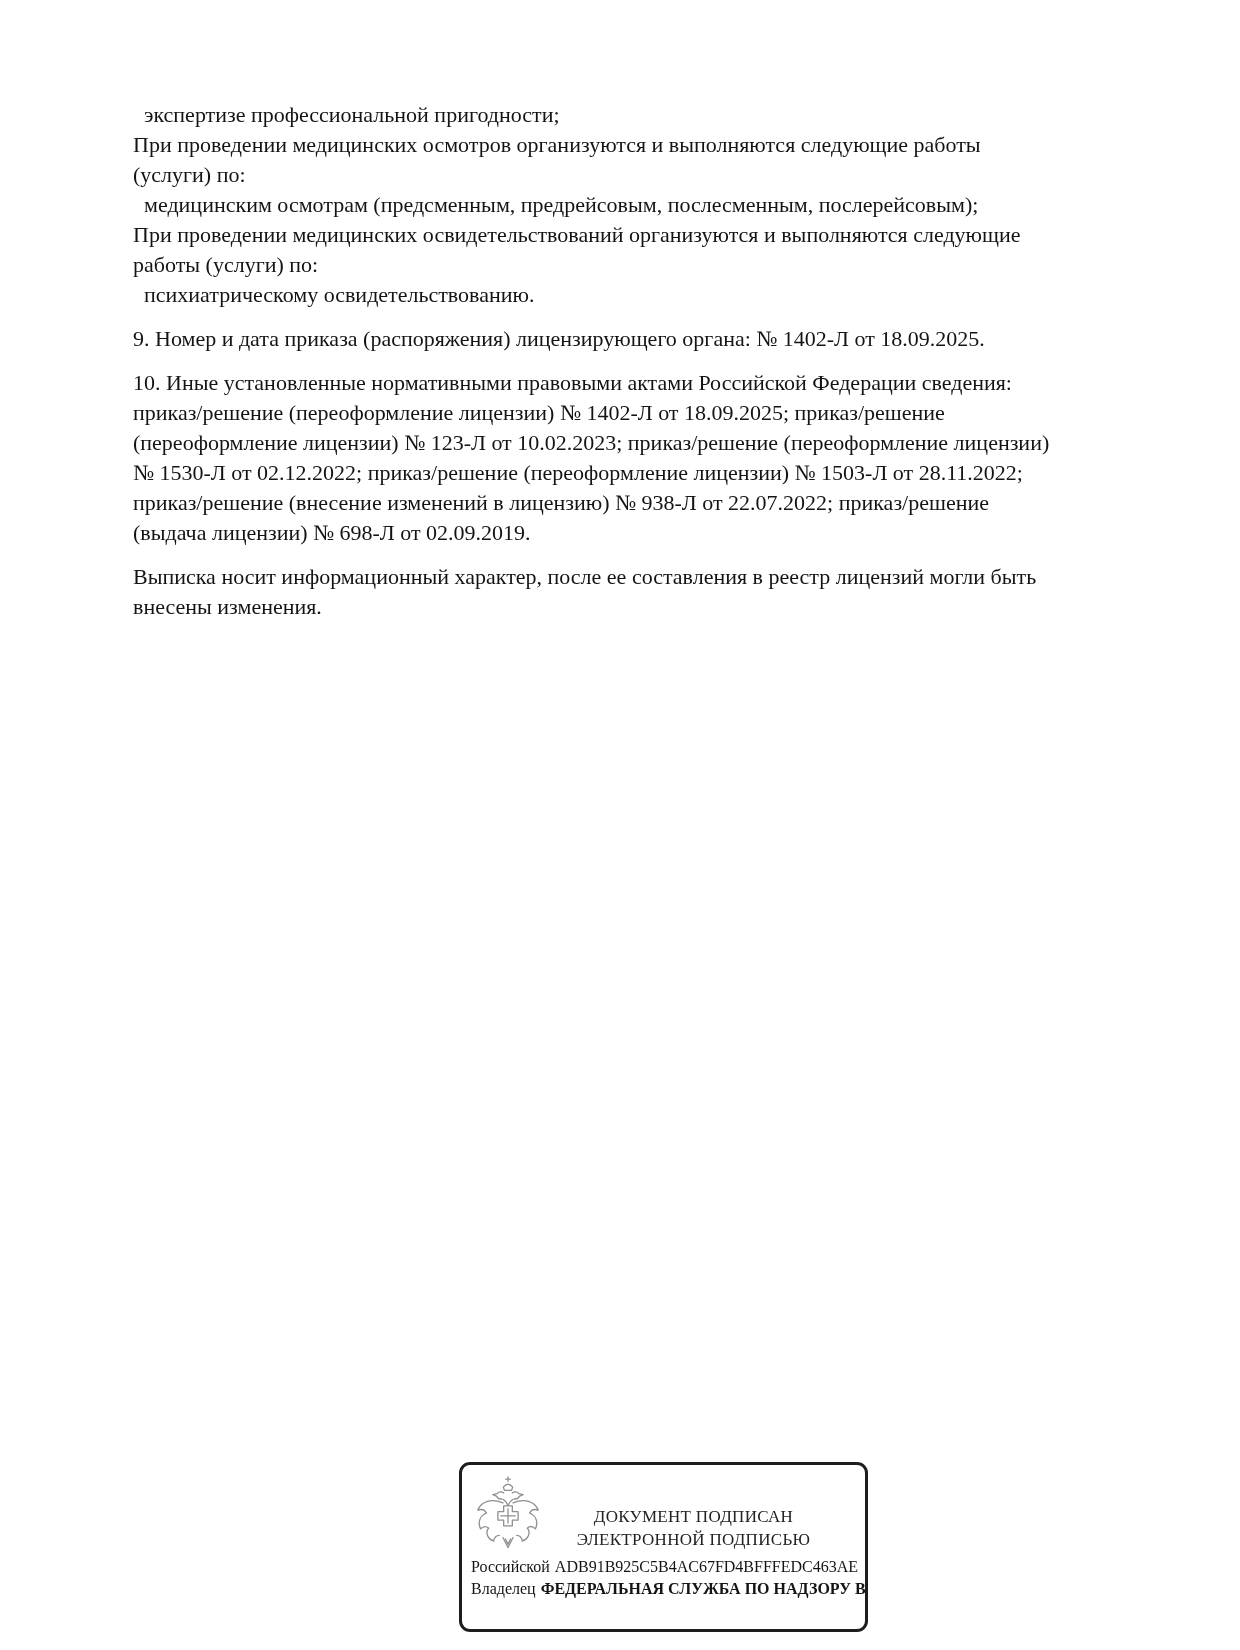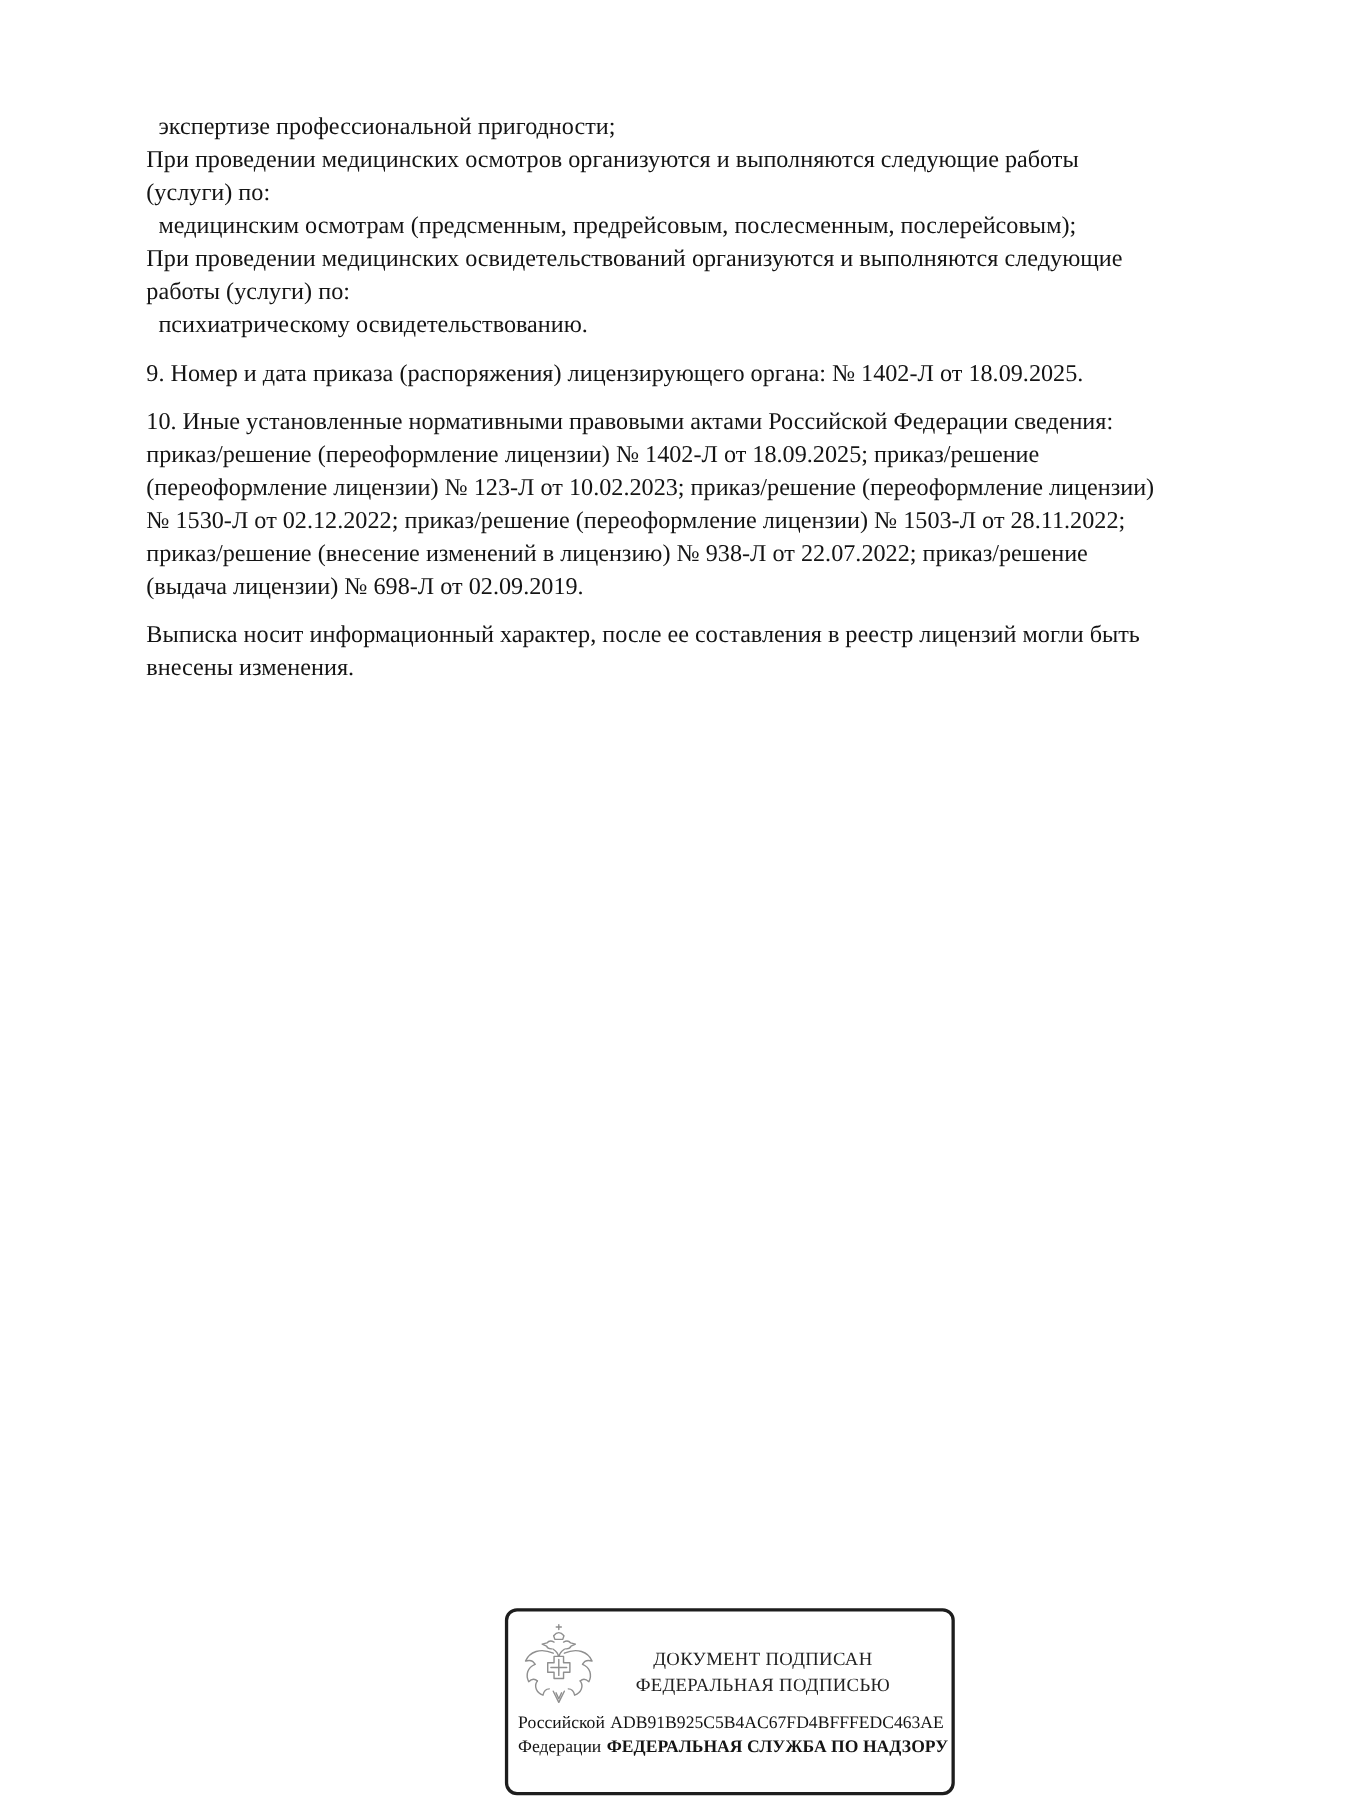--- a/index.html
+++ b/index.html
@@ -45,21 +45,21 @@
     width: 409px;
     height: 170px;
     box-sizing: border-box;
     border: 3px solid #1d1d1d;
     border-radius: 11px;
     background: #ffffff;
     overflow: hidden;
   }
   .stamp-top {
     display: flex;
-    align-items: center;
+    align-items: flex-end;
     padding: 10px 22px 0 10px;
   }
   .eagle {
     display: block;
     width: 72px;
     flex: 0 0 72px;
   }
   .eagle svg {
     display: block;
     width: 72px;
@@ -122,26 +122,26 @@
           <path d="M77 73 C82 80 78 88 70 91 C69 86 66 83 62 83"></path>
 
           <path d="M43 86 L50 100 L57 86 M46.5 88 L50 95.5 L53.5 88"></path>
 
           <path d="M44 42 h12 v8 h8 v12 h-8 v8 h-12 v-8 h-8 v-12 h8 z" fill="#ffffff"></path>
           <path d="M50 46 v20 M40 56 h20"></path>
         </svg>
       </span>
       <div class="stamp-title">
         <div>ДОКУМЕНТ ПОДПИСАН</div>
-        <div>ФЕДЕРАЛЬНАЯ ПОДПИСЬЮ</div>
+        <div>ЭЛЕКТРОННОЙ ПОДПИСЬЮ</div>
       </div>
     </div>
     <div class="stamp-fields">
       <div class="field">
         <span class="flabel">Российской</span><span>ADB91B925C5B4AC67FD4BFFFEDC463AE</span>
       </div>
       <div class="field">
-        <span class="flabel">Федерации</span><span class="bold">ФЕДЕРАЛЬНАЯ СЛУЖБА ПО НАДЗОРУ В СФ</span>
+        <span class="flabel">Владелец</span><span class="bold">ФЕДЕРАЛЬНАЯ СЛУЖБА ПО НАДЗОРУ В СФ</span>
       </div>
     </div>
   </div>
 
 </div>
 
 </body></html>

